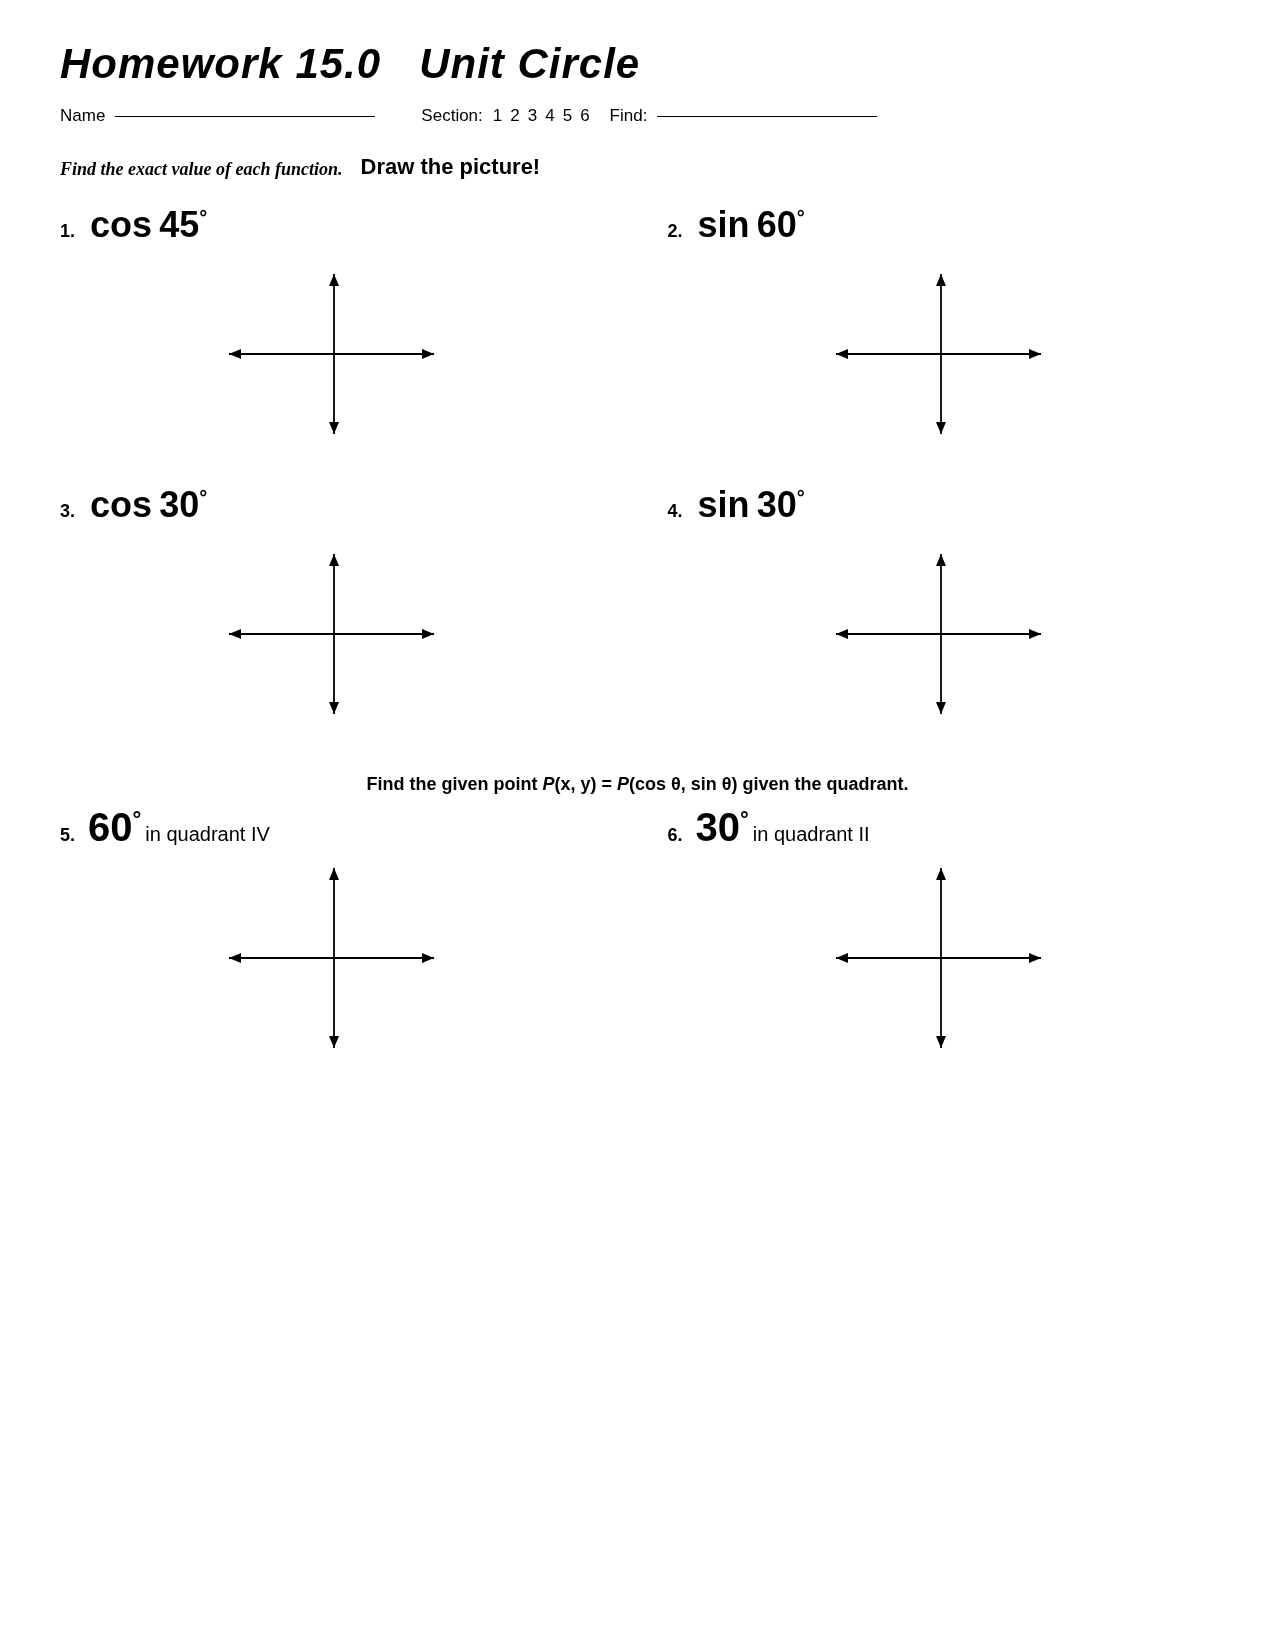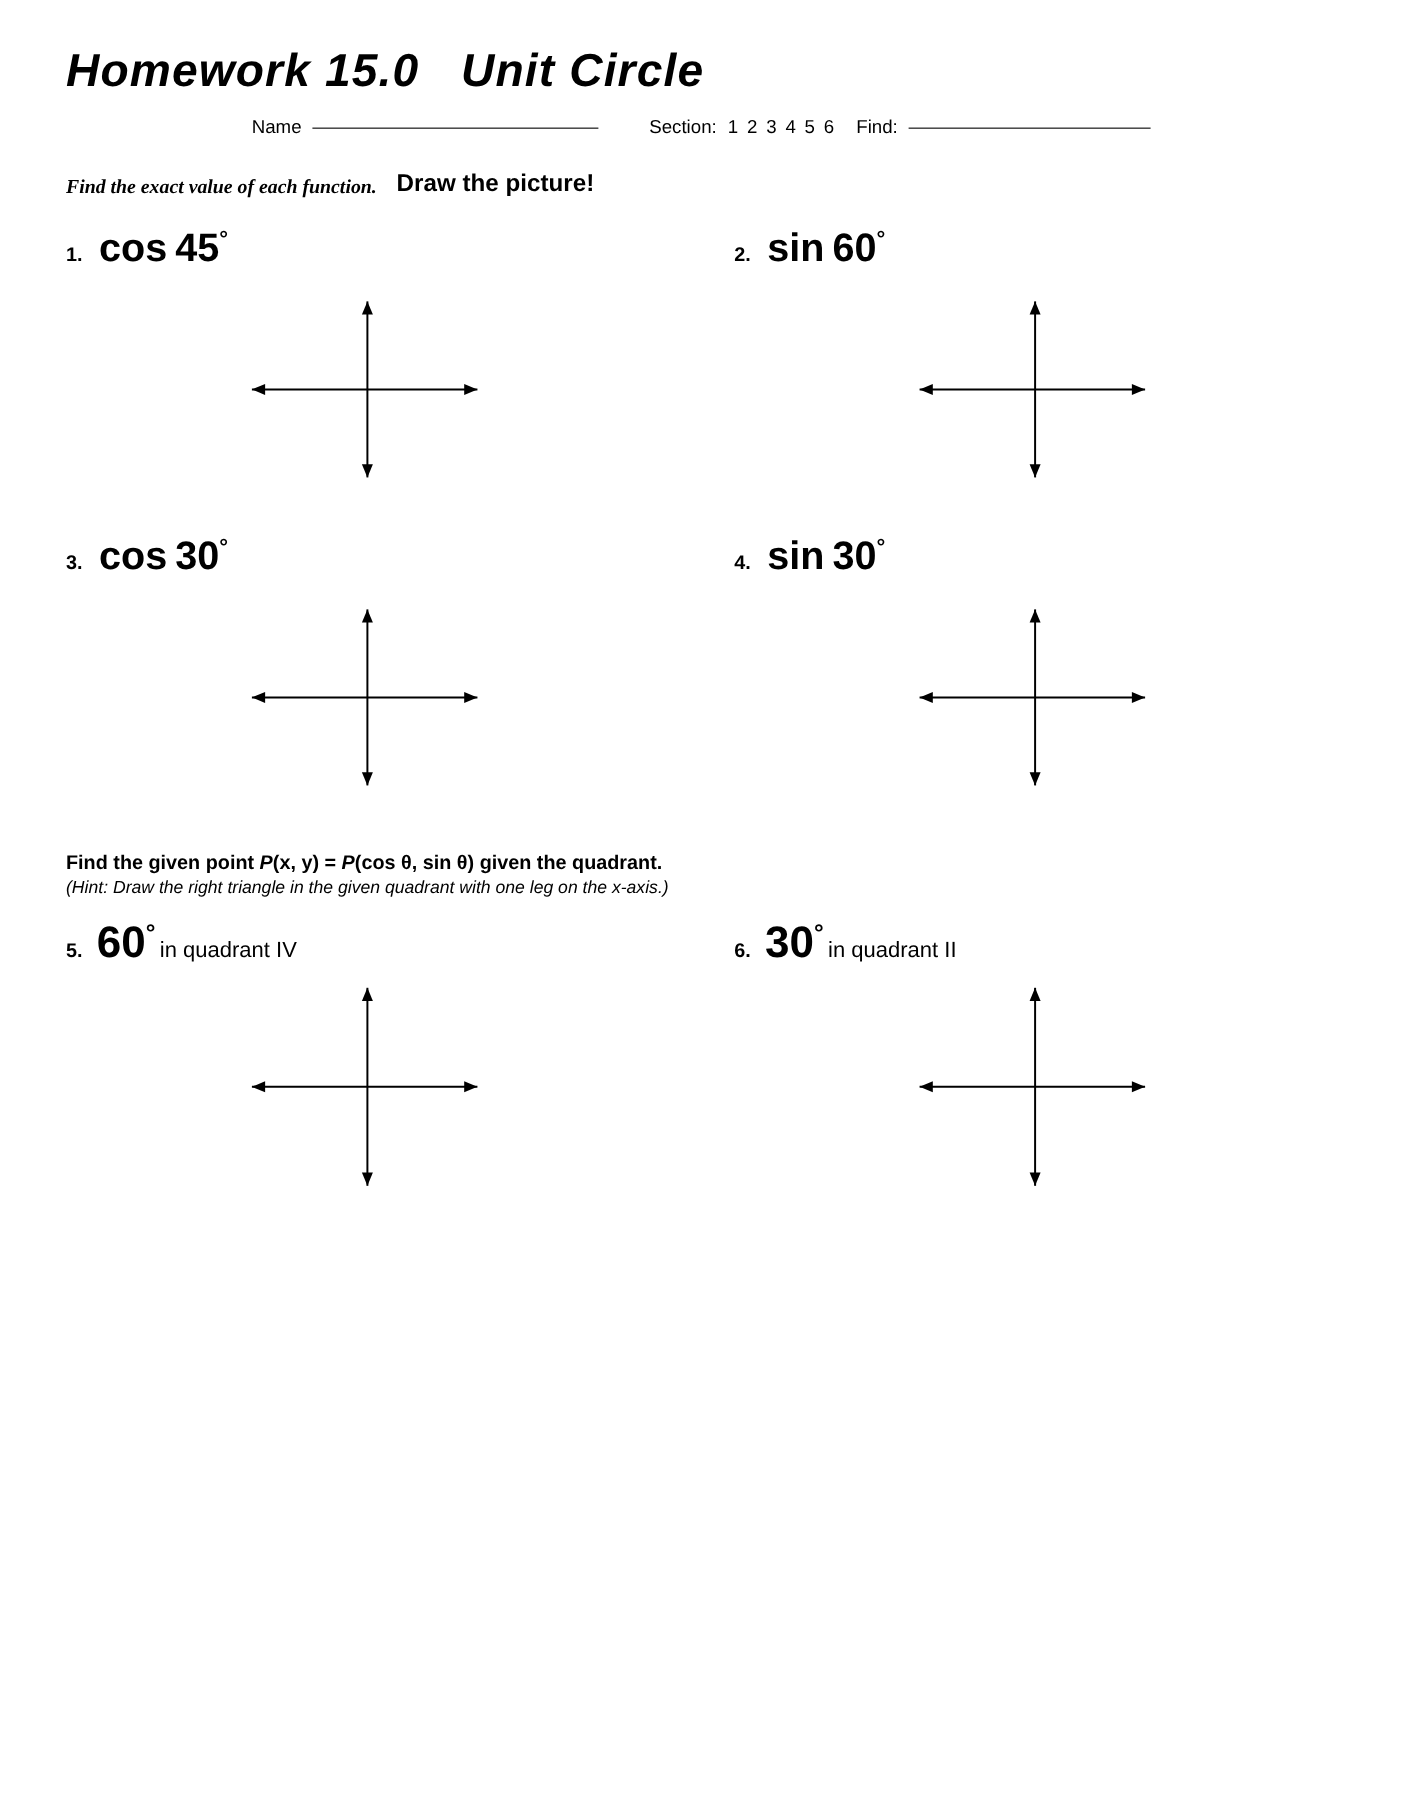--- a/index.html
+++ b/index.html
@@ -20,21 +20,20 @@
       margin-bottom: 18px;
       letter-spacing: 1px;
     }
 
     .name-row {
       display: flex;
       align-items: center;
       gap: 10px;
       margin-bottom: 28px;
       font-size: 17px;
-      justify-content: center;
     }
     .name-line {
       border-bottom: 1px solid #000;
       width: 260px;
       display: inline-block;
     }
     .section-label { margin-left: 36px; }
     .section-numbers { display: flex; gap: 8px; }
     .section-num { font-size: 17px; }
     .date-label { margin-left: 10px; }
@@ -97,20 +96,21 @@
     }
 
     
     svg.axes {
       overflow: visible;
     }
 
     .find-point-section {
       margin-top: 10px;
       margin-bottom: 10px;
+      text-align: center;
     }
     .find-point-title {
       font-size: 18px;
       font-weight: bold;
       margin-bottom: 4px;
     }
     .find-point-hint {
       font-size: 16px;
       font-style: italic;
       margin-bottom: 18px;
@@ -234,21 +234,20 @@
       </svg>
     </div>
   </div>
 
 </div>
 
 <div class="find-point-section">
   <div class="find-point-title">
     <span>Find the given point </span><span style="font-style:italic;">P</span><span>(x, y) = </span><span style="font-style:italic;">P</span><span>(cos&nbsp;θ, sin&nbsp;θ)</span><span> given the quadrant.</span>
   </div>
-  <div class="find-point-hint">(Hint:  Draw the right triangle in the given quadrant with one leg on the x-axis.)</div>
 </div>
 
 <div class="problems-grid-lower">
 
   <div class="problem">
     <div class="problem-label" style="align-items:baseline; gap:4px;">
       <span class="problem-num">5.</span>
       <span class="problem-expr-large">60<sup style="font-size:22px">°</sup></span>
       <span class="problem-expr-inline">in quadrant IV</span>
     </div>

